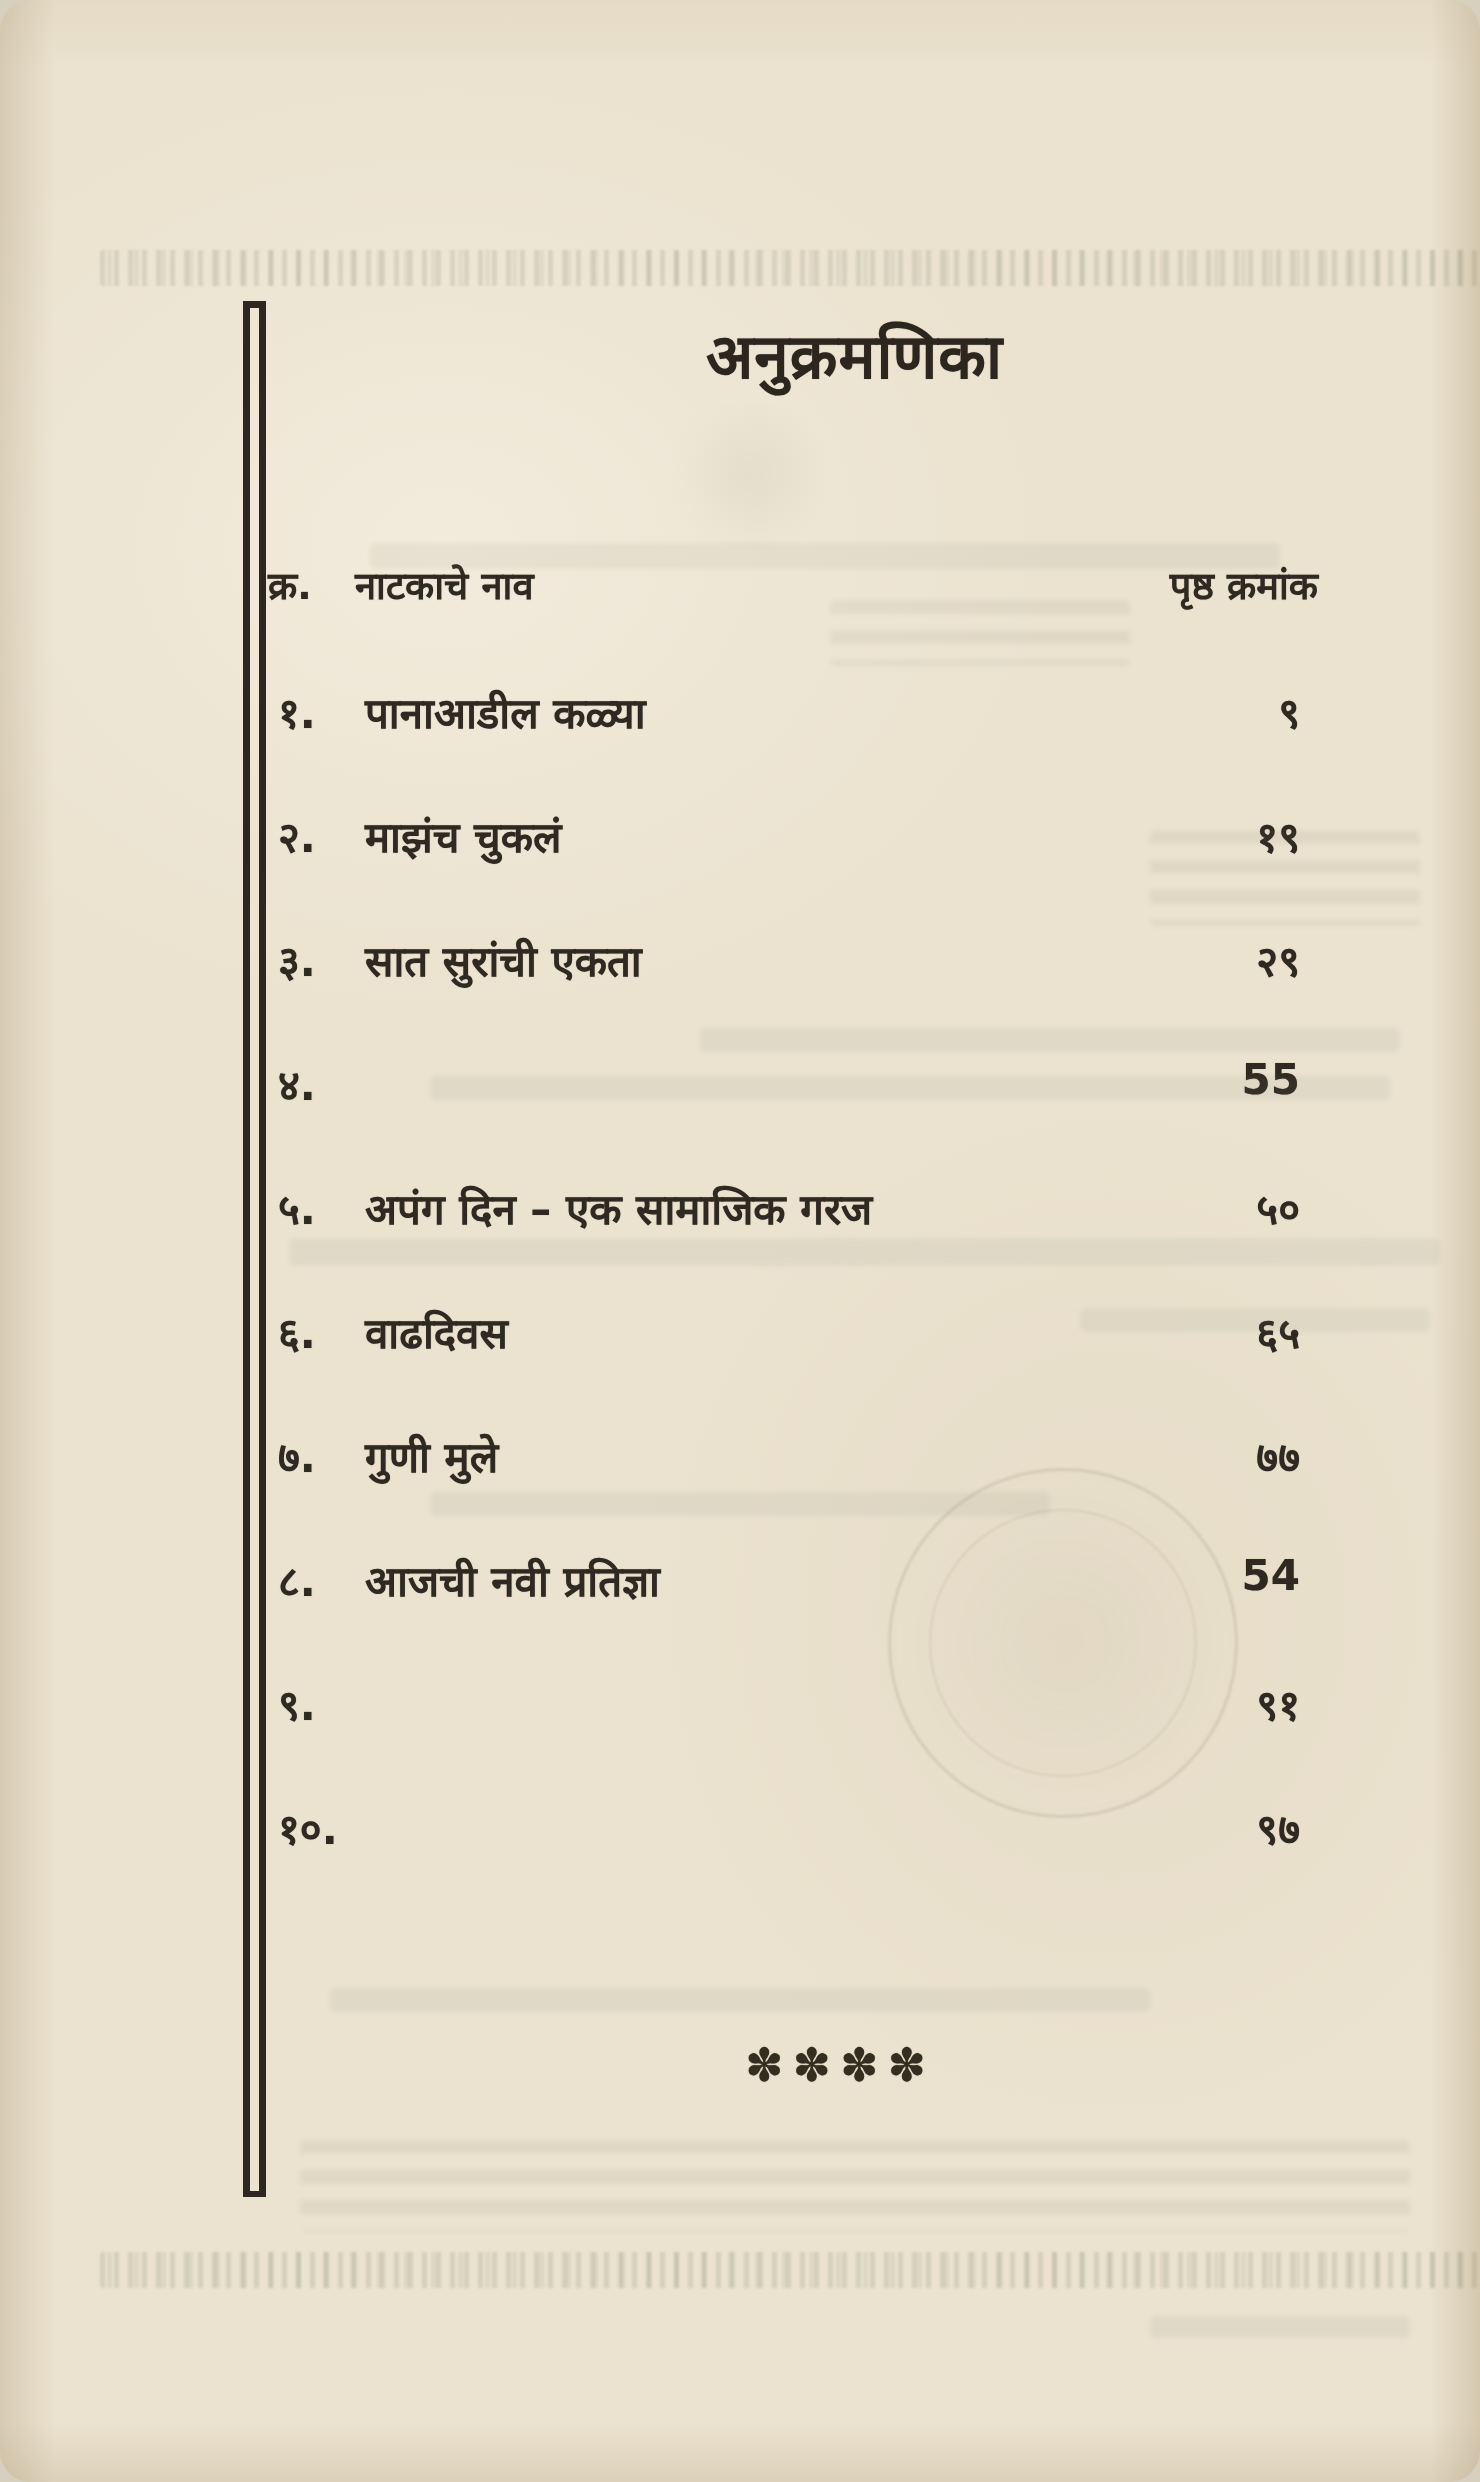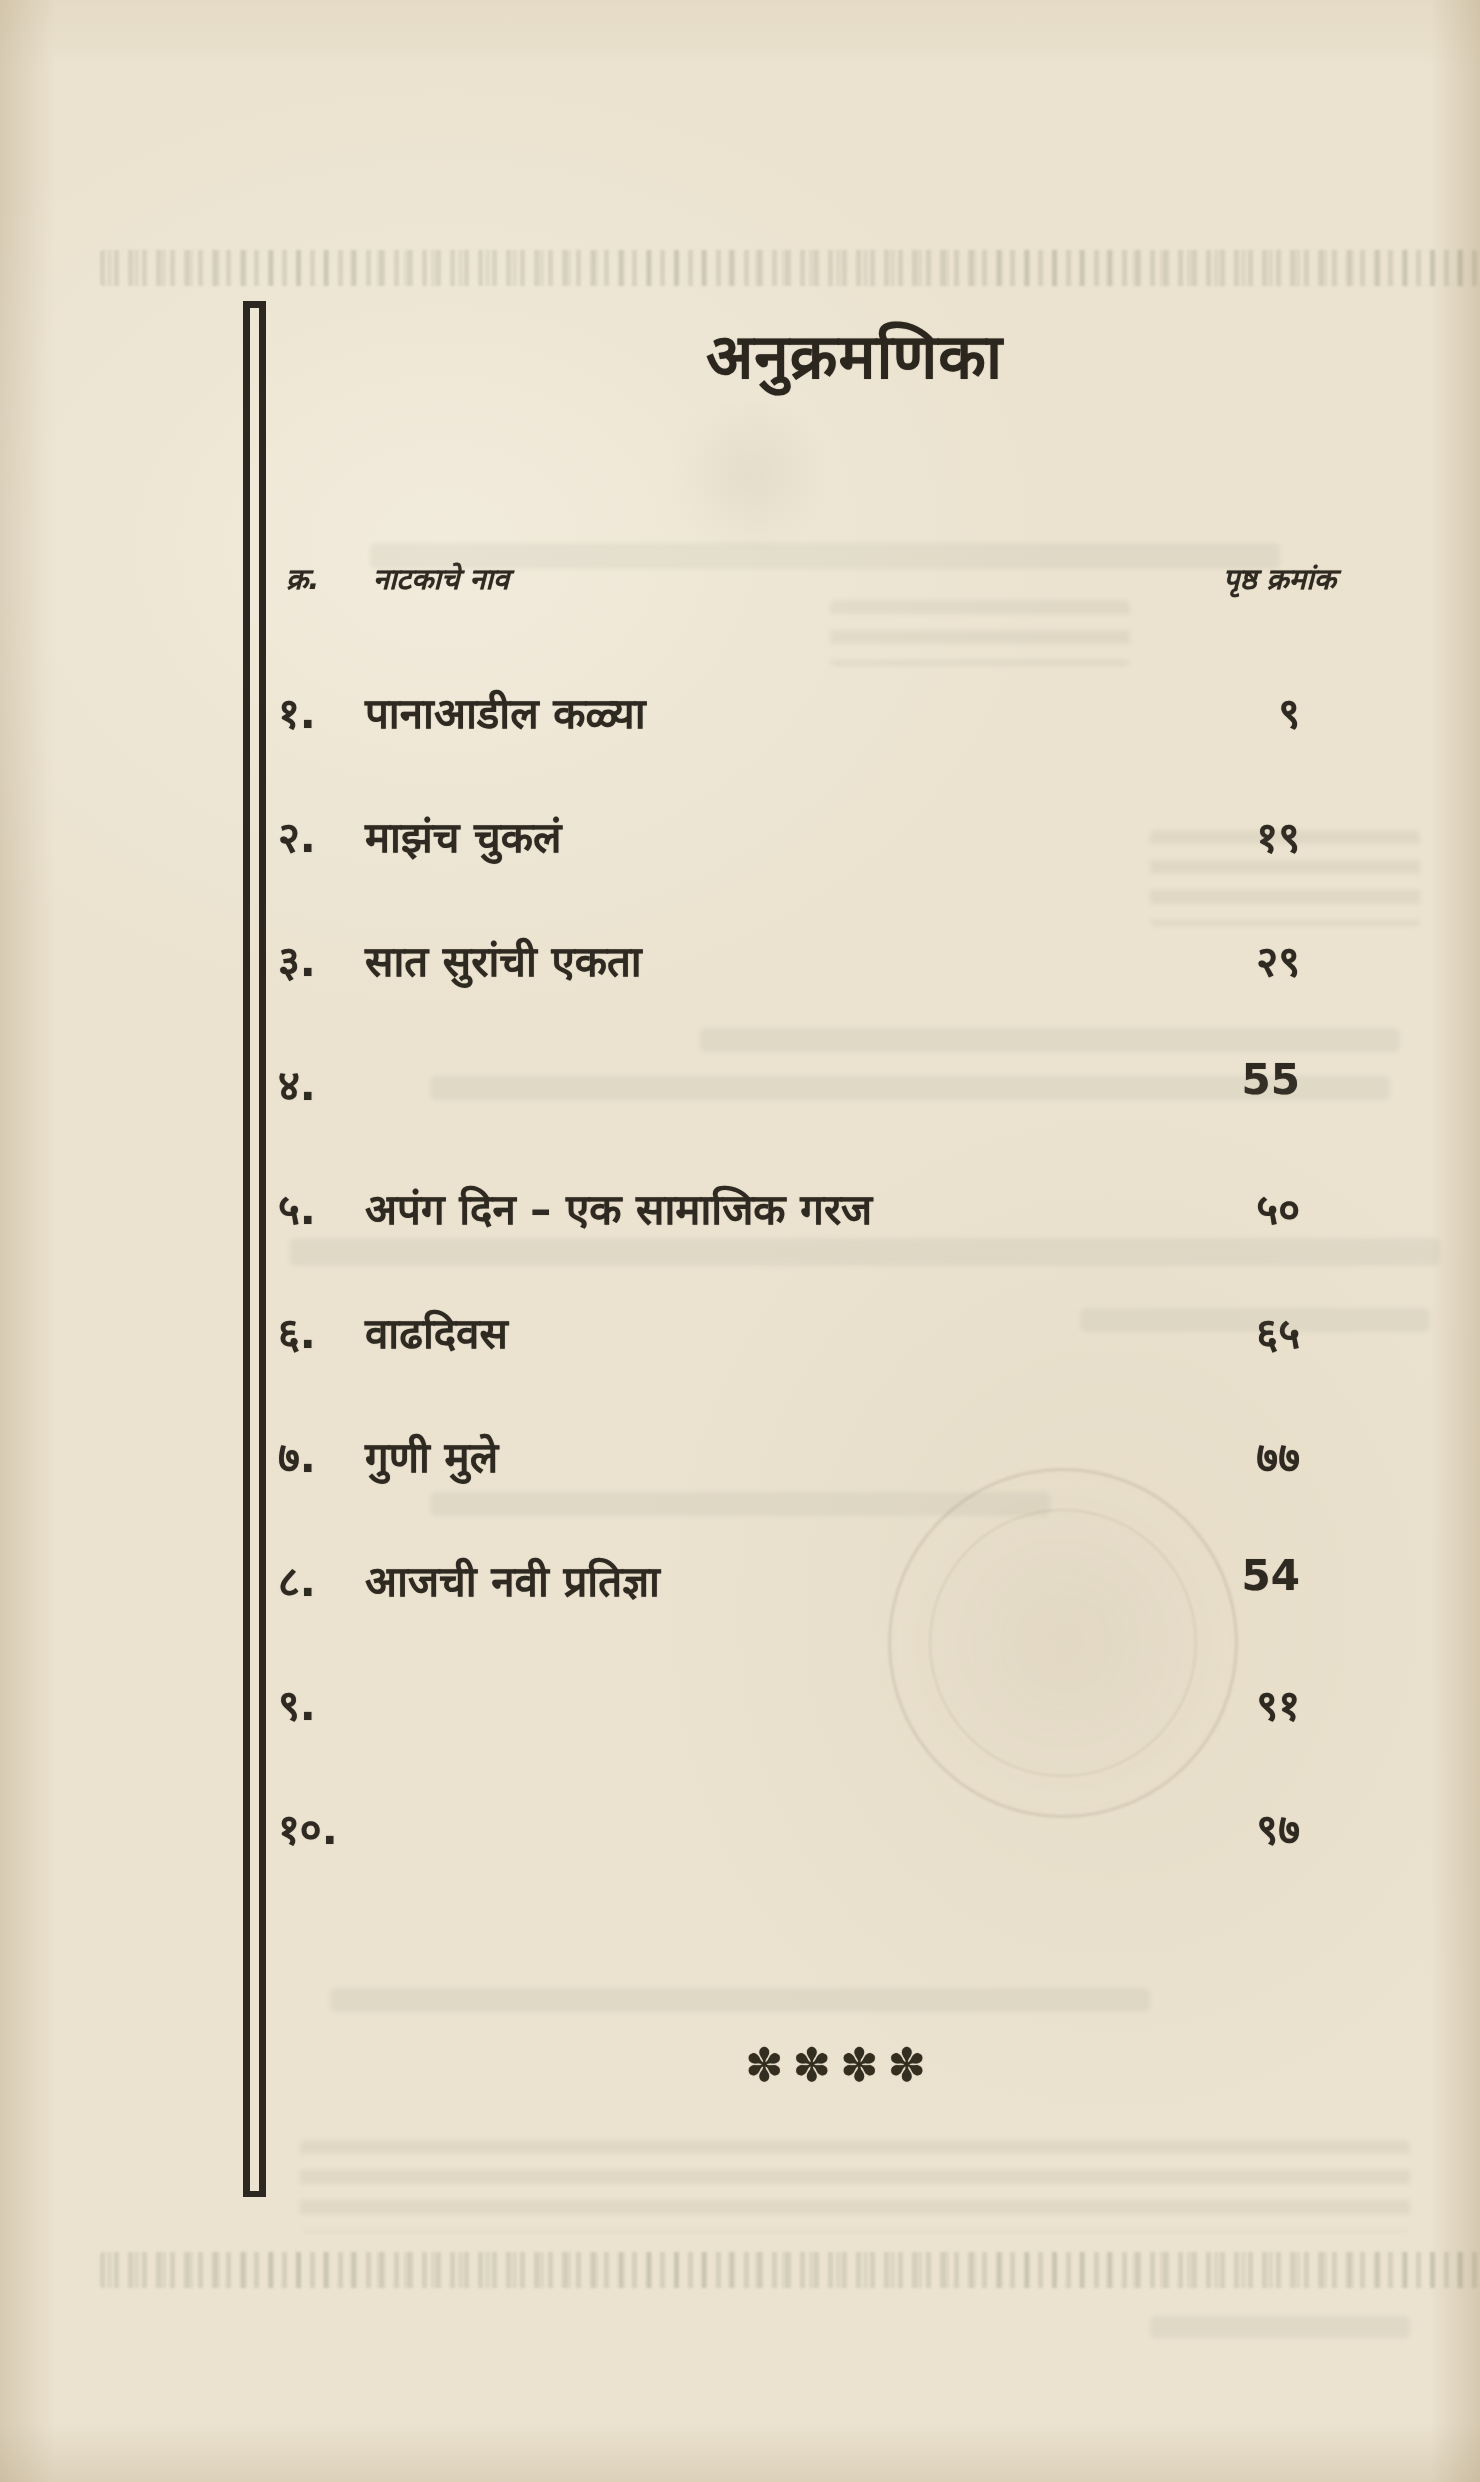--- a/index.html
+++ b/index.html
@@ -11,20 +11,21 @@
     font-family:"DejaVu Sans","Liberation Sans",sans-serif;
     background:
       radial-gradient(ellipse 900px 700px at 30% 22%, rgba(255,253,245,0.35), transparent 70%),
       radial-gradient(ellipse 800px 900px at 75% 65%, rgba(200,185,155,0.12), transparent 60%),
       linear-gradient(90deg, rgba(168,148,112,0.30) 0px, rgba(168,148,112,0.0) 55px),
       linear-gradient(270deg, rgba(168,148,112,0.33) 0px, rgba(168,148,112,0.0) 50px),
       linear-gradient(0deg, rgba(168,148,112,0.22) 0px, rgba(168,148,112,0.0) 60px),
       linear-gradient(180deg, rgba(190,175,140,0.15) 0px, rgba(190,175,140,0.0) 70px),
       #ebe2cf;
     color:#2f2a22;
+    border-radius:31px;
   }
   
   .ornament{
     position:absolute;left:100px;width:1378px;height:36px;
     background-image:
       repeating-linear-gradient(90deg, rgba(110,118,92,0.17) 0 5px, rgba(110,118,92,0) 5px 14px),
       repeating-linear-gradient(90deg, rgba(110,118,92,0) 0 7px, rgba(110,118,92,0.10) 7px 12px, rgba(110,118,92,0) 12px 27px);
     filter:blur(1.3px);
     border-radius:4px;
   }
@@ -47,23 +48,22 @@
     white-space:nowrap;
   }
   .toc-header,.toc-row{
     position:relative;
     display:flex;align-items:flex-start;
     font-weight:bold;color:#2e2921;
     text-shadow:0 0 1px rgba(46,41,33,0.4);
     white-space:nowrap;
   }
   .toc-header{
-    position:absolute;left:286px;top:558px;width:1050px;
-    font-size:29px;
-    font-style:italic;
+    position:absolute;left:268px;top:558px;width:1050px;
+    font-size:38px;
   }
   .toc-rows{position:absolute;left:278px;top:683px;width:1022px;}
   .toc-row{height:124px;font-size:42px;}
   .col-num{flex:0 0 87px;}
   .col-name{flex:1 1 auto;}
   .col-page{flex:0 0 auto;margin-left:auto;text-align:center;}
   
   .ghost{position:absolute;filter:blur(2.2px);border-radius:6px;}
   .g-line{background:rgba(118,124,100,0.085);}
   .g-para{

